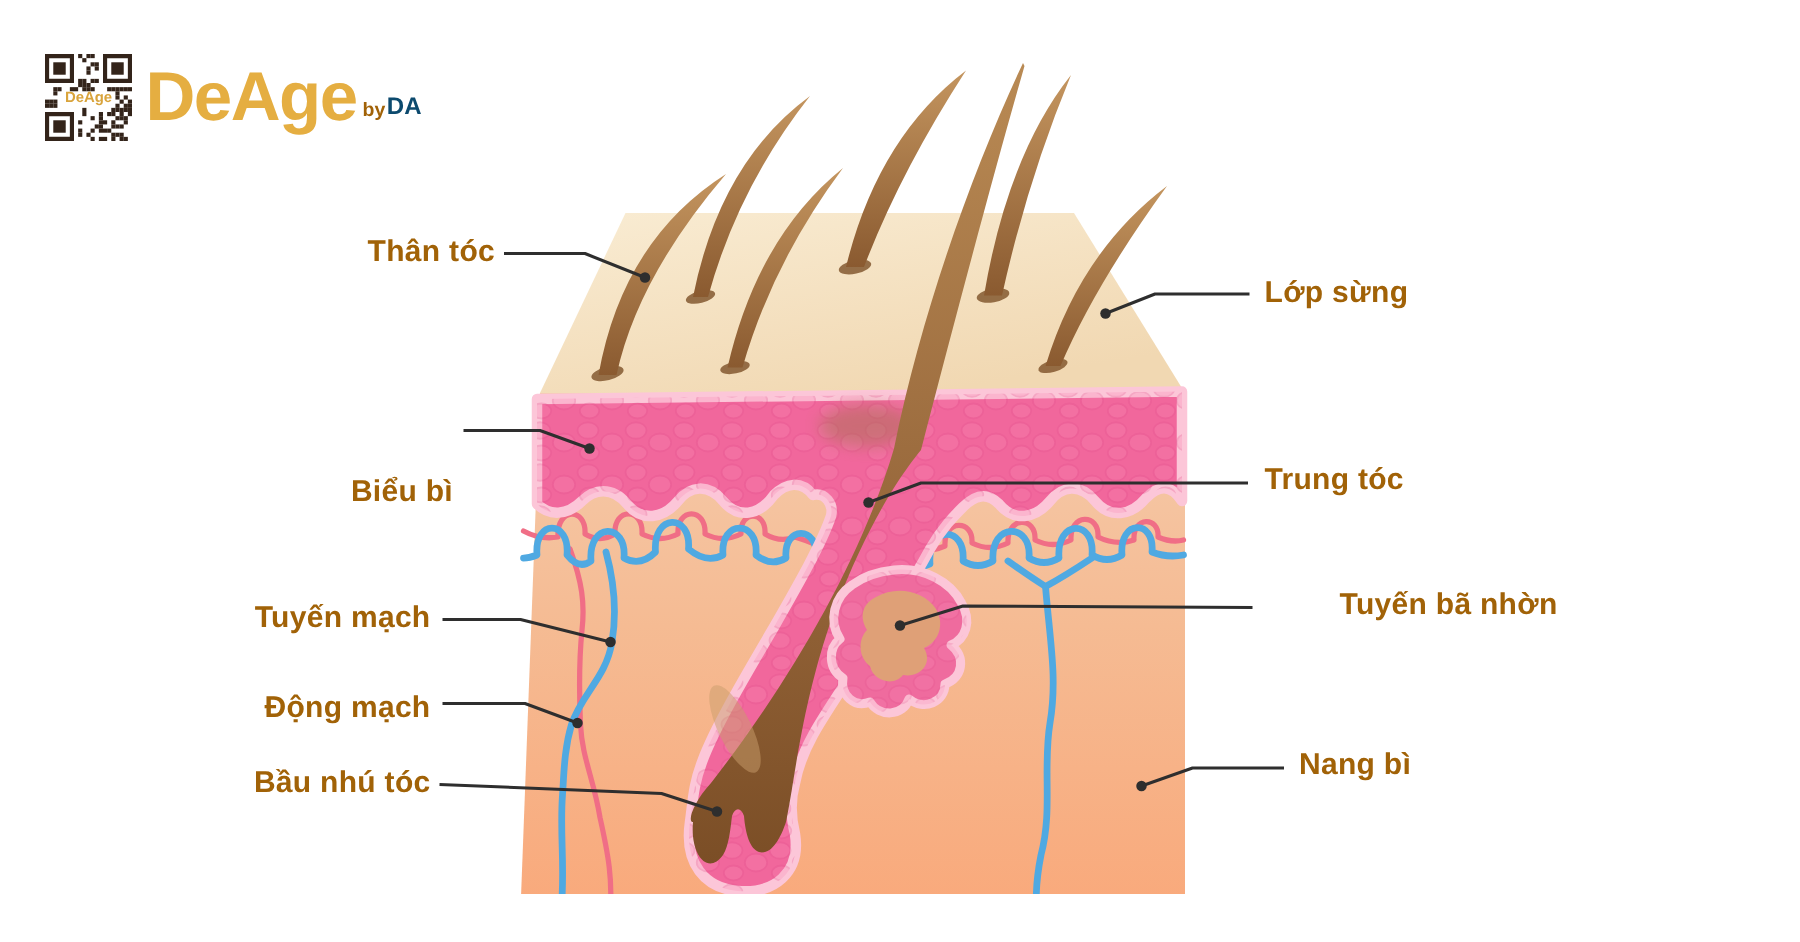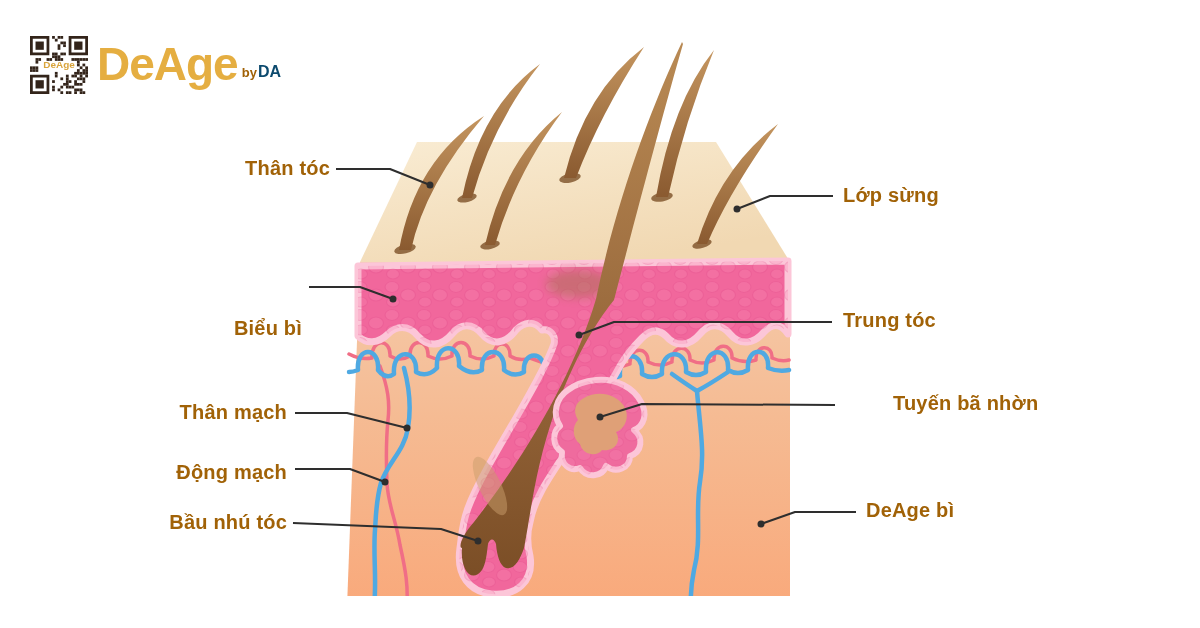--- a/index.html
+++ b/index.html
@@ -279,21 +279,21 @@
       <circle cx="478" cy="541" r="3.5"></circle>
         <circle cx="737" cy="209" r="3.5"></circle>
       <circle cx="579" cy="335" r="3.5"></circle>
         <circle cx="600" cy="417" r="3.5"></circle>
       <circle cx="761" cy="524" r="3.5"></circle>
     </g>
   </svg>
 
   <div class="lbl" id="lbl-than-toc">Thân tóc</div>
   <div class="lbl" id="lbl-bieu-bi">Biểu bì</div>
-  <div class="lbl" id="lbl-tinh-mach">Thân mạch</div>
+  <div class="lbl" id="lbl-tinh-mach">Tuyến mạch</div>
   <div class="lbl" id="lbl-dong-mach">Động mạch</div>
   <div class="lbl" id="lbl-bau-nhu-toc">Bầu nhú tóc</div>
   <div class="lbl" id="lbl-lop-sung">Lớp sừng</div>
   <div class="lbl" id="lbl-nang-toc">Trung tóc</div>
   <div class="lbl" id="lbl-tuyen-ba-nhon">Tuyến bã nhờn</div>
-  <div class="lbl" id="lbl-trung-bi">DeAge bì</div>
+  <div class="lbl" id="lbl-trung-bi">Nang bì</div>
 
 </div>
 
 </body></html>

